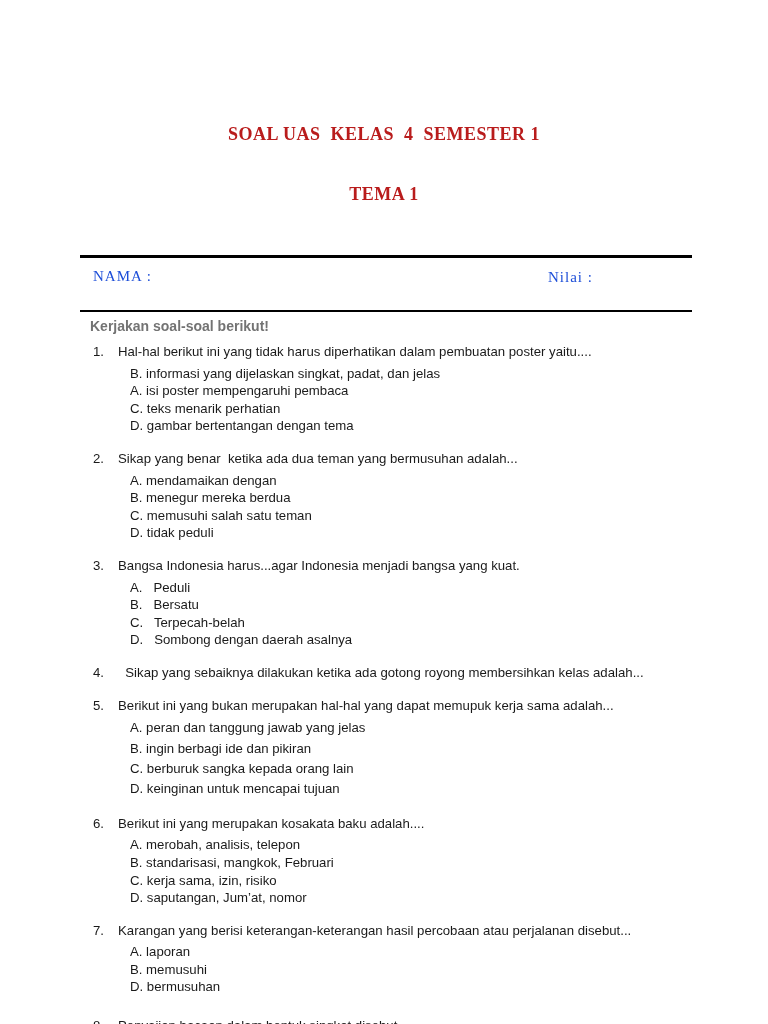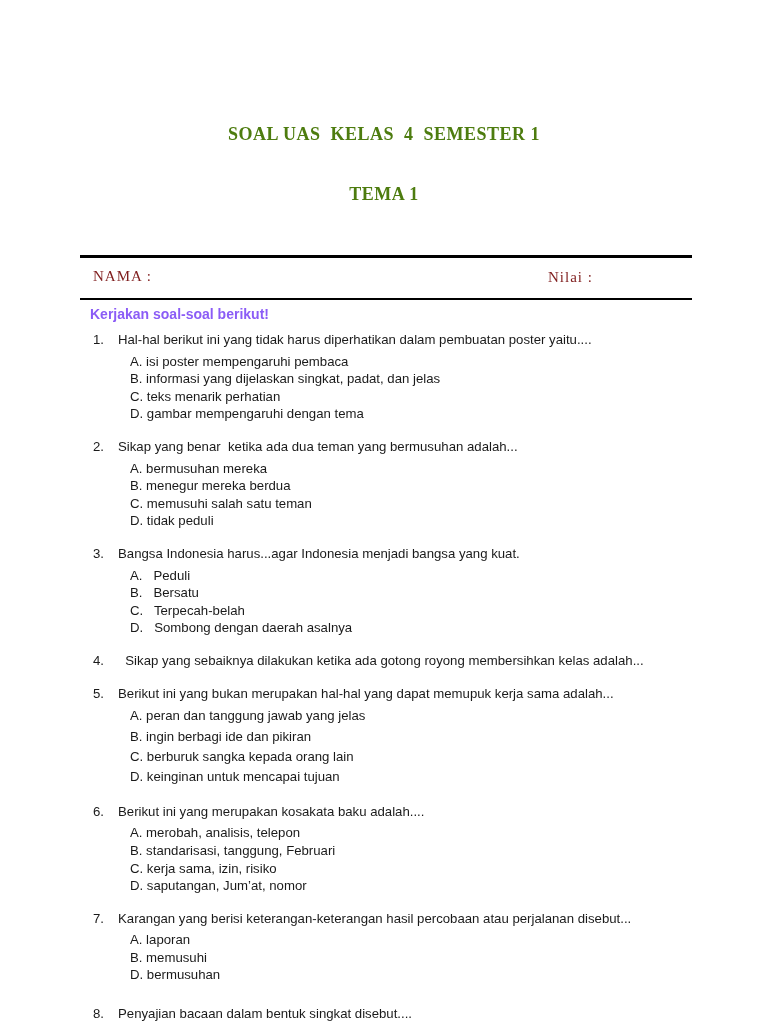--- a/index.html
+++ b/index.html
@@ -21,49 +21,49 @@
     background: #ffffff;
   }
   .title-block {
     padding-top: 84px;
     text-align: center;
     font-family: "Liberation Serif", serif;
     font-weight: bold;
     font-size: 18px;
     line-height: 20px;
     letter-spacing: 0.5px;
-    color: #4d7c0f;
+    color: #b91c1c;
     white-space: pre-wrap;
   }
   .rule {
     height: 2.5px;
     background: #000000;
     margin-left: 80px;
     margin-right: 76px;
   }
   .rule-top { margin-top: 11px; }
   .rule-mid { margin-top: 0; }
   .name-row {
     position: relative;
-    height: 40px;
+    height: 52px;
     margin-left: 80px;
     margin-right: 76px;
     font-family: "Liberation Serif", serif;
     font-size: 15px;
-    color: #7f1d1d;
+    color: #1d4ed8;
     letter-spacing: 1px;
   }
   .name-row .name-label  { position: absolute; left: 13px;  top: 10px; }
   .name-row .score-label { position: absolute; left: 468px; top: 11px; }
   .instruction {
     margin: 6px 40px 0 90px;
     font-size: 14px;
     font-weight: bold;
     line-height: 17px;
-    color: #8b5cf6;
+    color: #737373;
   }
   #questions {
     margin: 8px 40px 0 93px;
     font-size: 13.2px;
     line-height: 17.6px;
   }
   .question { margin-bottom: 15px; }
   .q-row { display: flex; }
   .q-num { flex: 0 0 25px; width: 25px; }
   .q-text { white-space: pre-wrap; flex: 1 1 auto; }
@@ -95,33 +95,33 @@
 
   <div class="instruction">Kerjakan soal-soal berikut!</div>
 
   <div id="questions">
       <div class="question">
         <div class="q-row">
           <span class="q-num">1.</span>
           <span class="q-text">Hal-hal berikut ini yang tidak harus diperhatikan dalam pembuatan poster yaitu....</span>
         </div>
         <div class="options">
+          <div class="option">B. informasi yang dijelaskan singkat, padat, dan jelas</div>
           <div class="option">A. isi poster mempengaruhi pembaca</div>
-          <div class="option">B. informasi yang dijelaskan singkat, padat, dan jelas</div>
           <div class="option">C. teks menarik perhatian</div>
-          <div class="option">D. gambar mempengaruhi dengan tema</div>
+          <div class="option">D. gambar bertentangan dengan tema</div>
         </div>
       </div>
       <div class="question">
         <div class="q-row">
           <span class="q-num">2.</span>
           <span class="q-text">Sikap yang benar  ketika ada dua teman yang bermusuhan adalah...</span>
         </div>
         <div class="options">
-          <div class="option">A. bermusuhan mereka</div>
+          <div class="option">A. mendamaikan dengan</div>
           <div class="option">B. menegur mereka berdua</div>
           <div class="option">C. memusuhi salah satu teman</div>
           <div class="option">D. tidak peduli</div>
         </div>
       </div>
       <div class="question">
         <div class="q-row">
           <span class="q-num">3.</span>
           <span class="q-text">Bangsa Indonesia harus...agar Indonesia menjadi bangsa yang kuat.</span>
         </div>
@@ -150,21 +150,21 @@
           <div class="option">D. keinginan untuk mencapai tujuan</div>
         </div>
       </div>
       <div class="question">
         <div class="q-row">
           <span class="q-num">6.</span>
           <span class="q-text">Berikut ini yang merupakan kosakata baku adalah....</span>
         </div>
         <div class="options">
           <div class="option">A. merobah, analisis, telepon</div>
-          <div class="option">B. standarisasi, tanggung, Februari</div>
+          <div class="option">B. standarisasi, mangkok, Februari</div>
           <div class="option">C. kerja sama, izin, risiko</div>
           <div class="option">D. saputangan, Jum’at, nomor</div>
         </div>
       </div>
       <div class="question">
         <div class="q-row">
           <span class="q-num">7.</span>
           <span class="q-text">Karangan yang berisi keterangan-keterangan hasil percobaan atau perjalanan disebut...</span>
         </div>
         <div class="options">

